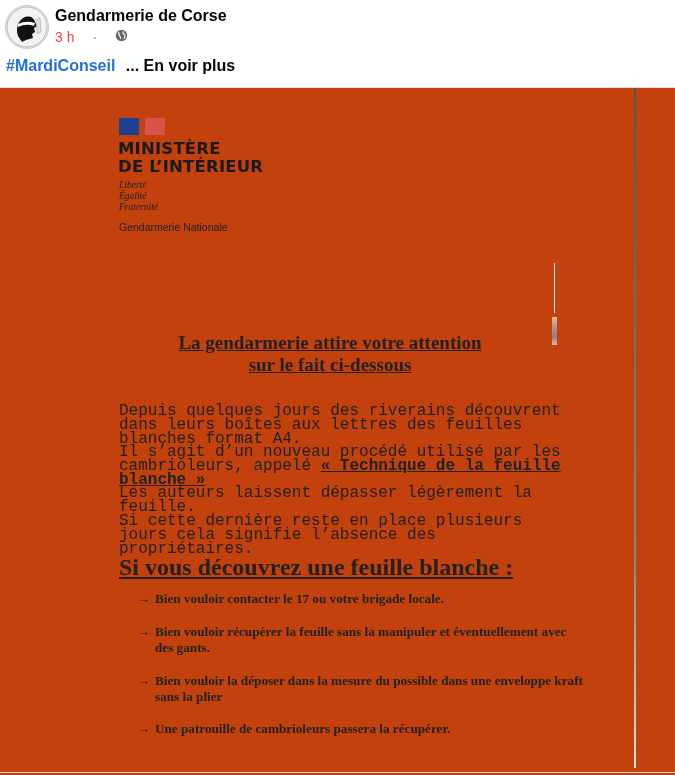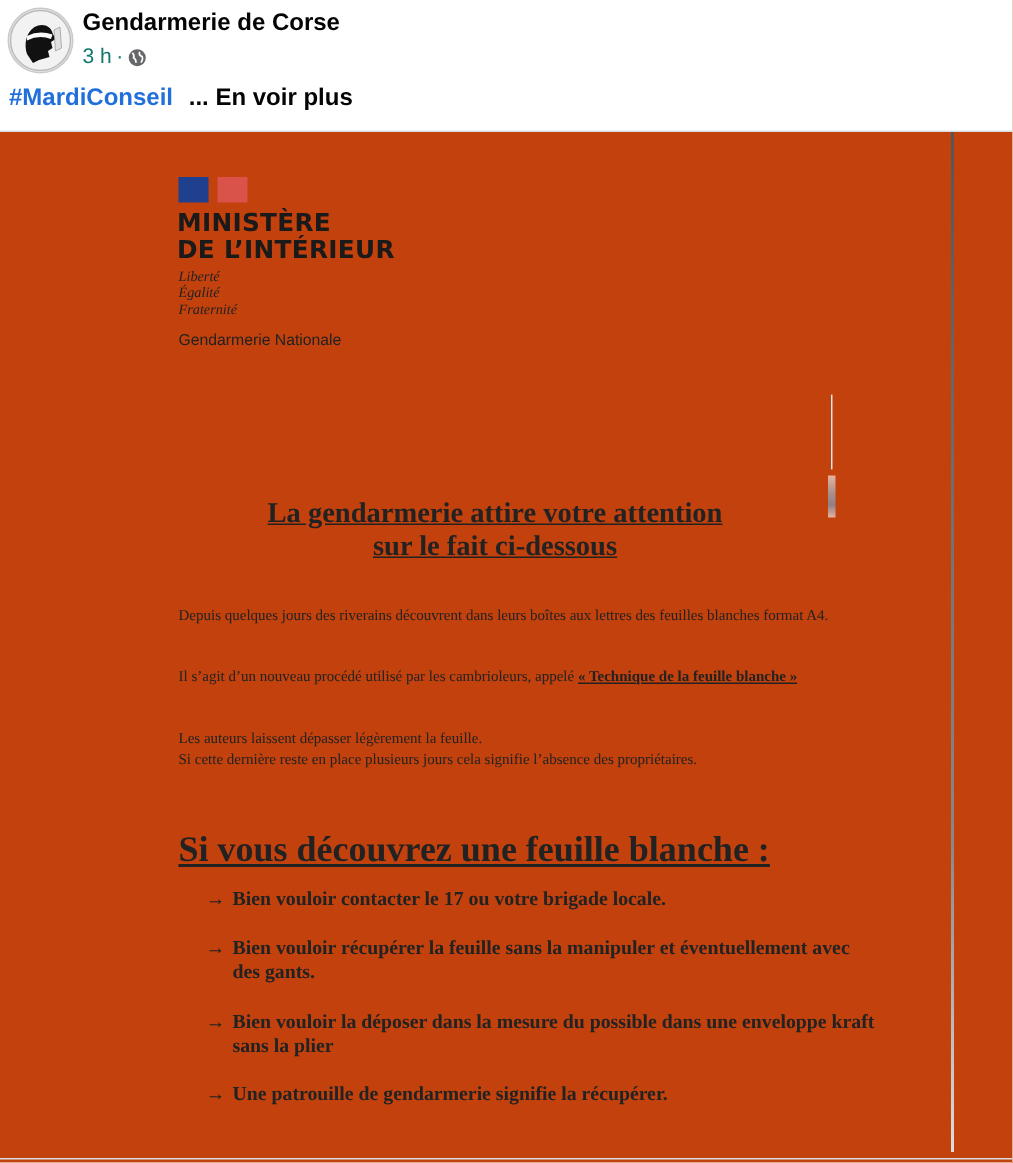--- a/index.html
+++ b/index.html
@@ -1,40 +1,40 @@
 <!DOCTYPE html>
 <html><head>
 <meta charset="utf-8">
 <style>
   html, body { margin:0; padding:0; background:#ffffff; }
   body { width:675px; height:775px; position:relative; overflow:hidden; font-family:"Liberation Sans", sans-serif; color:#050505; }
   .post-header { position:absolute; left:0; top:0; width:675px; height:56px;padding-left:28px; }
   .avatar { position:absolute; left:5px; top:5px; width:42px; height:42px; border-radius:50%; background:#e8e8e8; border:1px solid #c9c9c9; overflow:hidden; }
   .author { position:absolute; left:55px; top:7px; font-size:16px; font-weight:bold; color:#050505; }
-  .meta { position:absolute; left:55px; top:29px; font-size:14px; color:#0f766e; display:flex; align-items:flex-end; gap:3px; }
+  .meta { position:absolute; left:55px; top:29px; font-size:14px; color:#ef4444; display:flex; align-items:flex-start; gap:18px; }
   .more { position:absolute; right:4px; top:17px; width:22px; height:10px; cursor:pointer; }
   .more span { display:inline-block; width:5px; height:5px; border-radius:50%; background:#606770; margin-right:2px; }
   .caption { position:absolute; left:6px; top:57px; font-size:16px; }
   .hashtag { color:#216fdb; font-weight:bold; text-decoration:none; }
   .see-more { color:#050505; font-weight:bold; margin-left:6px; cursor:pointer; }
   .divider { position:absolute; left:0; top:87px; width:675px; height:1px; background:#dadde1; }
   .doc { position:absolute; left:0; top:88px; width:675px; height:687px; background:#c2410c; }
   .doc-edge { position:absolute; left:634px; top:0; width:2px; height:680px; background:linear-gradient(#555, #888 70%, #ddd); }
   .bottom-line { position:absolute; left:0; top:772px; width:675px; height:1px; background:#dadde1; }
   .flag { position:absolute; left:119px; top:30px; width:46px; height:17px; }
   .flag .blue { position:absolute; left:0; top:0; width:20px; height:17px; background:#1f3f8f; }
   .flag .red { position:absolute; left:26px; top:0; width:20px; height:17px; background:#d9534a; }
   .ministere { position:absolute; left:118px; top:52px; font-family:"DejaVu Sans", sans-serif; font-weight:bold; font-size:16.5px; line-height:18px; color:#1a1a1a; letter-spacing:0.2px; }
   .devise { position:absolute; left:119px; top:92px; font-family:"Liberation Serif", serif; font-style:italic; font-size:9.5px; line-height:11px; color:#222; }
   .gn { position:absolute; left:119px; top:133px; font-size:10.5px; color:#222; }
   .doc-title { position:absolute; left:0; width:675px; top:244px; text-align:center; font-family:"Liberation Serif", serif; font-weight:bold; font-size:19px; line-height:22px; color:#222; }
   .doc-title .line { display:block; text-decoration:underline; }
   .doc-title .l1 { margin-left:-15px; }
   .doc-title .l2 { margin-left:-15px; }
-  .para { position:absolute; left:119px; font-family:Liberation Serif, serif; font-size:10px; line-height:14px; color:#222; width:450px; }
+  .para { position:absolute; left:119px; font-family:Liberation Mono, monospace; font-size:16px; line-height:14px; color:#222; width:450px; }
   .p1 { top:316px; }
   .p2 { top:357px; }
   .p3 { top:398px; }
   .p2 b { text-decoration:underline; }
   .section { position:absolute; left:119px; top:466px; font-family:"Liberation Serif", serif; font-weight:bold; font-size:24px; color:#222; text-decoration:underline; }
   .item { position:absolute; left:137px; width:430px; font-family:"Liberation Serif", serif; font-weight:bold; font-size:13.2px; line-height:16px; color:#222; padding-left:18px; }
   .item .arrow { position:absolute; left:0; top:0; font-weight:normal; }
   .i1 { top:503px; }
   .i2 { top:536px; }
   .i3 { top:585px; }
@@ -118,17 +118,17 @@
   <div class="item i2">
     <span class="arrow">→</span>
     <span>Bien vouloir récupérer la feuille sans la manipuler et éventuellement avec des gants.</span>
   </div>
   <div class="item i3">
     <span class="arrow">→</span>
     <span>Bien vouloir la déposer dans la mesure du possible dans une enveloppe kraft sans la plier</span>
   </div>
   <div class="item i4">
     <span class="arrow">→</span>
-    <span>Une patrouille de gendarmerie signifie la récupérer.</span>
+    <span>Une patrouille de cambrioleurs passera la récupérer.</span>
   </div>
 </div>
 
 <div class="bottom-line"></div>
 
 </body></html>

